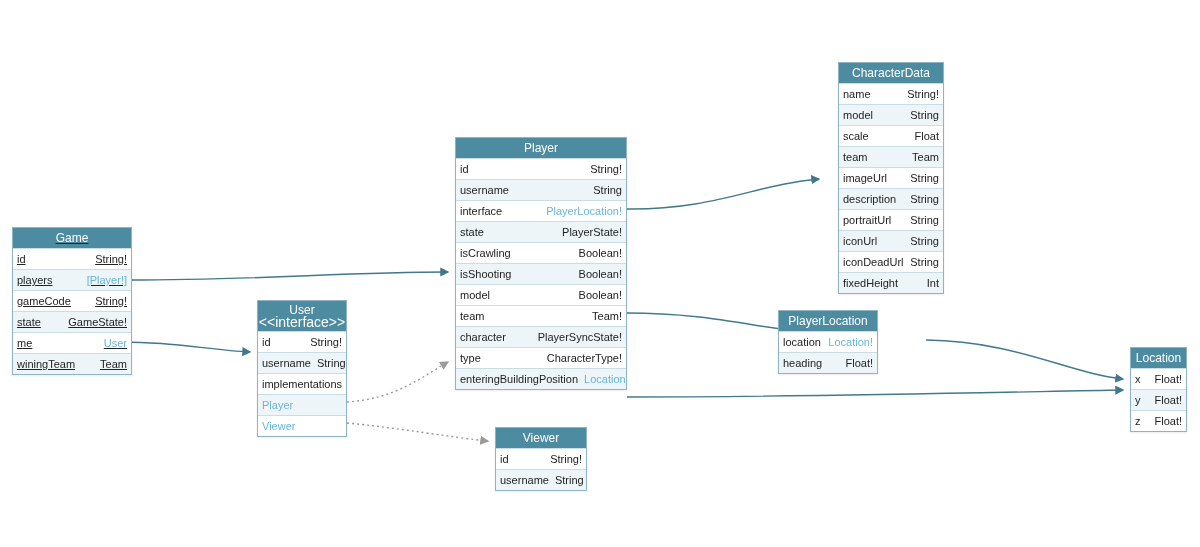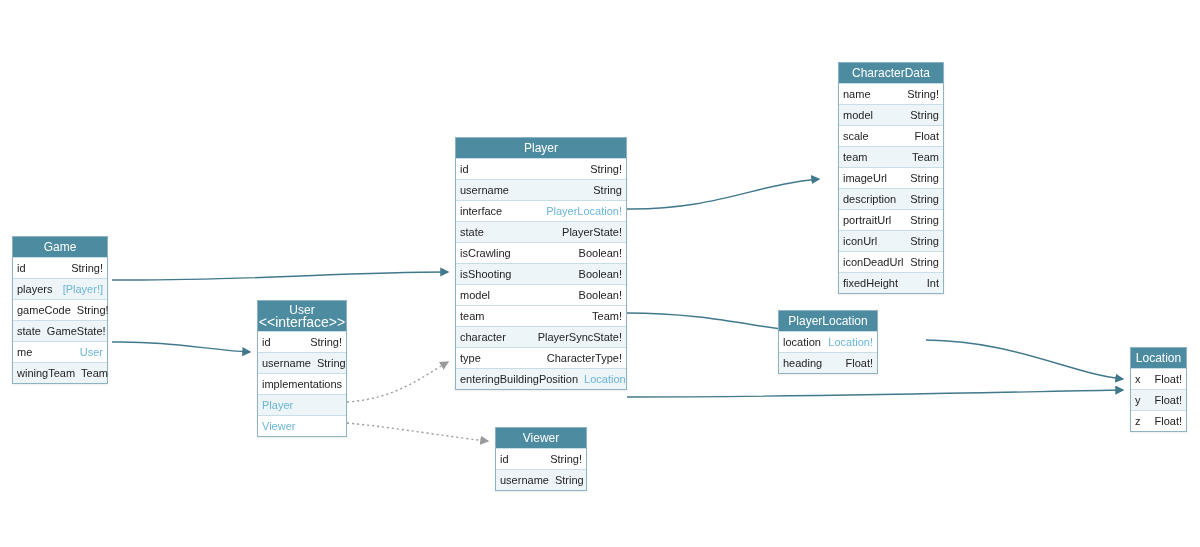--- a/index.html
+++ b/index.html
@@ -58,21 +58,21 @@
     <path class="edge" d="M112,280 C250,281 340,272 448,272" marker-end="url(#ah)"></path>
     <path class="edge" d="M112,342 C170,341 208,350 250,352" marker-end="url(#ah)"></path>
     <path class="edge" d="M627,209 C715,210 757,184 819,179" marker-end="url(#ah)"></path>
     <path class="edge" d="M627,313 C715,313 762,330 819,333" marker-end="url(#ah)"></path>
     <path class="edge" d="M627,397 C810,397 1010,392 1123,390" marker-end="url(#ah)"></path>
     <path class="edge" d="M926,340 C1015,341 1068,373 1123,379" marker-end="url(#ah)"></path>
     <path class="edge dotted" d="M347,402 C395,399 422,377 448,362" marker-end="url(#ahd)"></path>
     <path class="edge dotted" d="M347,423 C400,428 448,437 488,441" marker-end="url(#ahd)"></path>
   </svg>
 
-  <div class="tbl" id="table-game" style="left:12px;  top:236px; width:96px;">
+  <div class="tbl" id="table-game" style="left:12px;  top:227px; width:120px;text-decoration:underline;">
       <div class="tbl-header">
         <div class="tbl-title">Game</div>
       </div>
       <div class="tbl-row">
         <span class="fname">id</span>
         <span class="ftype">String!</span>
       </div>
       <div class="tbl-row alt">
         <span class="fname">players</span>
         <span class="ftype link">[Player!]</span>

